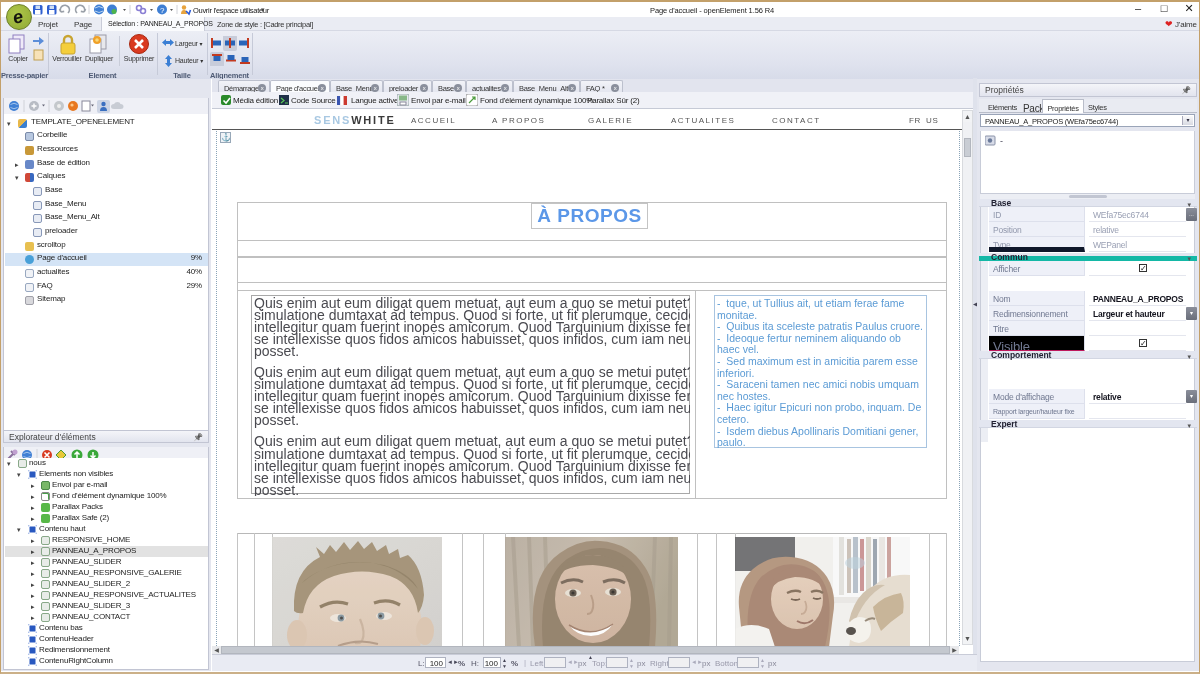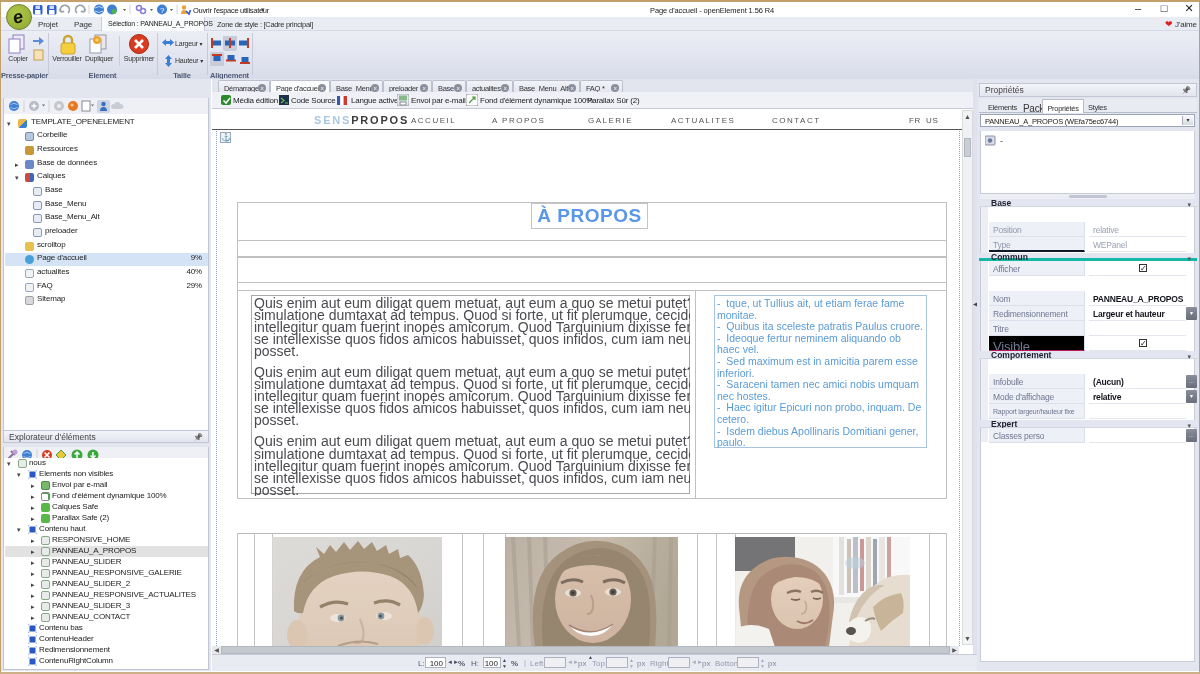--- a/index.html
+++ b/index.html
@@ -240,21 +240,21 @@
         <span class="ico" style="left:20px;top:2px;background:#b8c8e0;border:1px solid #7a8aa8"></span>
         <span class="lbl" style="left:32px">Corbeille</span>
       </div>
 <div class="trow" style="top:29.9px;height:13px">
         <span class="ico" style="left:20px;top:2px;background:#c89838"></span>
         <span class="lbl" style="left:32px">Ressources</span>
       </div>
 <div class="trow" style="top:43.5px;height:13px">
         <span class="arr" style="left:10px;top:3px">▸</span>
         <span class="ico" style="left:20px;top:2px;background:#6888c8"></span>
-        <span class="lbl" style="left:32px">Base de données</span>
+        <span class="lbl" style="left:32px">Base de édition</span>
       </div>
 <div class="trow" style="top:57.2px;height:13px">
         <span class="arr" style="left:10px;top:3px">▾</span>
         <span class="ico" style="left:20px;top:2px;background:linear-gradient(90deg,#d04838 50%,#3868c0 50%)"></span>
         <span class="lbl" style="left:32px">Calques</span>
       </div>
 <div class="trow" style="top:70.9px;height:13px">
         <span class="ico" style="left:28px;top:2px;background:#e8ecf4;border:1px solid #8898b8"></span>
         <span class="lbl" style="left:40px">Base</span>
       </div>
@@ -328,21 +328,21 @@
         <span class="lbl" style="left:47px">Envoi par e-mail</span>
       </div>
 <div class="trow" style="top:33.0px;height:11px">
         <span class="arr" style="left:26px;top:2px">▸</span>
         <span class="ico" style="left:36px;top:1px;background:#fff;border:1px solid #888;box-shadow:inset -1px 1px 0 #48a048"></span>
         <span class="lbl" style="left:47px">Fond d'élément dynamique 100%</span>
       </div>
 <div class="trow" style="top:44.0px;height:11px">
         <span class="arr" style="left:26px;top:2px">▸</span>
         <span class="ico" style="left:36px;top:1px;background:#58b848;border-radius:2px"></span>
-        <span class="lbl" style="left:47px">Calques Safe</span>
+        <span class="lbl" style="left:47px">Parallax Packs</span>
       </div>
 <div class="trow" style="top:55.0px;height:11px">
         <span class="arr" style="left:26px;top:2px">▸</span>
         <span class="ico" style="left:36px;top:1px;background:#58b848;border-radius:2px"></span>
         <span class="lbl" style="left:47px">Parallax Safe (2)</span>
       </div>
 <div class="trow" style="top:66.0px;height:11px">
         <span class="arr" style="left:12px;top:2px">▾</span>
         <span class="ico" style="left:23px;top:1px;background:#2858c0;box-shadow:inset 0 0 0 1.5px #fff,inset 0 0 0 3px #2858c0"></span>
         <span class="lbl" style="left:34px">Contenu haut</span>
@@ -442,21 +442,21 @@
   <svg class="abs" style="left:254px;top:2px" width="12" height="12">
       <rect width="12" height="12" rx="2" fill="#fff" stroke="#999"></rect>
       <path d="M3 9 l6 -6 m-3 0 h3 v3" stroke="#4a9a3a" stroke-width="1.2" fill="none"></path>
     </svg>
   <div class="ti" style="left:268px">Fond d'élément dynamique 100%</div>
   <div class="ti" style="left:375px">Parallax Sûr (2)</div>
 </div>
 
 <div id="canvas">
   <div id="sitehead">
-    <div class="nav" style="left:102px;top:5px;font-size:11px;font-weight:bold;letter-spacing:1.8px"><span style="color:#a8c8e2">SENS</span><span style="color:#3a3a3a">PROPOS</span></div>
+    <div class="nav" style="left:102px;top:5px;font-size:11px;font-weight:bold;letter-spacing:1.8px"><span style="color:#a8c8e2">SENS</span><span style="color:#3a3a3a">WHITE</span></div>
     <div class="nav" style="left:199px">ACCUEIL</div>
     <div class="nav" style="left:280px">A PROPOS</div>
     <div class="nav" style="left:376px">GALERIE</div>
     <div class="nav" style="left:459px">ACTUALITES</div>
     <div class="nav" style="left:560px">CONTACT</div>
     <div class="nav" style="left:697px;letter-spacing:0.5px">FR&nbsp;&nbsp;US</div>
   </div>
   <div class="abs" style="left:8px;top:23px;width:11px;height:11px;border:1px solid #98a8b8;background:#eef2f6;font-size:8px;color:#456;text-align:center;line-height:10px">⚓</div>
   <div class="pagedot" style="left:4px;top:22px;height:515px"></div>
   <div class="pagedot" style="left:747px;top:22px;height:515px"></div>
@@ -618,29 +618,34 @@
 <svg class="abs" style="left:8px;top:56px" width="24" height="12">
       <rect x="0" y="1" width="10" height="9" rx="1" fill="#d8dce8" stroke="#8a92a8"></rect>
       <circle cx="5" cy="5.5" r="2.2" fill="#6a7a9a"></circle>
       <text x="15" y="9" font-size="9" fill="#445">-</text>
     </svg>
 <div class="abs" style="left:3px;top:115px;width:215px;height:5px;background:#eceef4"></div>
 <div class="abs" style="left:92px;top:116px;width:38px;height:3px;background:#c2c6d2;border-radius:2px"></div>
 <div class="abs" style="left:3px;top:120px;width:215px;height:463px;background:#fff;border:1px solid #c8ccd8"></div>
 <div class="abs" style="left:4px;top:120px;width:7px;height:243px;background:#eceef4"></div>
 <div class="ghead" style="top:120.3px;height:8px;padding:0 0 0 12px;font-size:8.5px;line-height:9px;background:#e3e6f0;border-bottom:1px solid #d2d6e2;color:#223">Base<span class="caret" style="top:1px">▾</span></div>
+<div class="grow" style="top:128.3px;height:15px">
+      <div class="gl" style="height:15px;left:10px;width:96px;background:#eef0f8;border-bottom:1px solid #dde0ec;border-right:1px solid #dde0ec;color:#9298ac;padding-top:3px;font-size:8.5px">ID</div>
+      <div class="gv" style="height:15px;left:110px;width:97px;border-bottom:1px solid #e4e6ee;color:#9aa0b4;font-weight:normal;padding-top:3px;font-size:8.5px">WEfa75ec6744</div>
+      <div class="abs" style="left:207px;top:1px;width:11px;height:13px;background:linear-gradient(#8a8e9a,#6a6e7a);color:#fff;font-size:6px;text-align:center;line-height:13px;border-radius:1px">...</div>
+    </div>
 <div class="grow" style="top:143.3px;height:15px">
       <div class="gl" style="height:15px;left:10px;width:96px;background:#eef0f8;border-bottom:1px solid #dde0ec;border-right:1px solid #dde0ec;color:#9298ac;padding-top:3px;font-size:8.5px">Position</div>
       <div class="gv" style="height:15px;left:110px;width:97px;border-bottom:1px solid #e4e6ee;color:#9aa0b4;font-weight:normal;padding-top:3px;font-size:8.5px">relative</div>
     </div>
 <div class="grow" style="top:158.3px;height:15px">
-      <div class="gl" style="height:15px;left:10px;width:96px;background:#eef0f8;border-bottom:2px solid #0f172a;border-right:1px solid #dde0ec;color:#9298ac;padding-top:3px;font-size:8.5px">Type</div>
+      <div class="gl" style="height:15px;left:10px;width:96px;background:#eef0f8;border-bottom:5px solid #0f172a;border-right:1px solid #dde0ec;color:#9298ac;padding-top:3px;font-size:8.5px">Type</div>
       <div class="gv" style="height:15px;left:110px;width:97px;border-bottom:1px solid #e4e6ee;color:#9aa0b4;font-weight:normal;padding-top:3px;font-size:8.5px">WEPanel</div>
     </div>
-<div class="ghead" style="top:174.3px;height:8px;padding:0 0 0 12px;font-size:8.5px;line-height:9px;background:#e3e6f0;border-bottom:3px solid #14b8a6;color:#223">Commun<span class="caret" style="top:1px">▾</span></div>
+<div class="ghead" style="top:174.3px;height:8px;padding:0 0 0 12px;font-size:8.5px;line-height:9px;background:#e3e6f0;border-bottom:5px solid #14b8a6;color:#223">Commun<span class="caret" style="top:1px">▾</span></div>
 <div class="grow" style="top:182.3px;height:15px">
       <div class="gl" style="height:15px;left:10px;width:96px;background:#eef0f8;border-bottom:1px solid #dde0ec;border-right:1px solid #dde0ec;color:#707890;padding-top:3px;font-size:8.5px">Afficher</div>
       <div class="gv" style="height:15px;left:110px;width:97px;border-bottom:1px solid #e4e6ee;color:#14141e;font-weight:normal;padding-top:3px;font-size:8.5px"></div>
       <div class="abs" style="left:160px;top:3px;width:8px;height:8px;border:1px solid #333;background:#fff;font-size:8px;line-height:7px;color:#111">✓</div>
     </div>
 <div class="grow" style="top:212.3px;height:15px">
       <div class="gl" style="height:15px;left:10px;width:96px;background:#eef0f8;border-bottom:1px solid #dde0ec;border-right:1px solid #dde0ec;color:#707890;padding-top:3px;font-size:8.5px">Nom</div>
       <div class="gv" style="height:15px;left:110px;width:97px;border-bottom:1px solid #e4e6ee;color:#14141e;font-weight:bold;padding-top:3px;font-size:8.5px">PANNEAU_A_PROPOS</div>
     </div>
 <div class="grow" style="top:227.3px;height:15px">
@@ -651,40 +656,30 @@
 <div class="grow" style="top:242.3px;height:15px">
       <div class="gl" style="height:15px;left:10px;width:96px;background:#eef0f8;border-bottom:1px solid #dde0ec;border-right:1px solid #dde0ec;color:#707890;padding-top:3px;font-size:8.5px">Titre</div>
       <div class="gv" style="height:15px;left:110px;width:97px;border-bottom:1px solid #e4e6ee;color:#14141e;font-weight:normal;padding-top:3px;font-size:8.5px"></div>
     </div>
 <div class="grow" style="top:257.3px;height:15px">
       <div class="gl" style="height:15px;left:10px;width:96px;background:#000000;border-bottom:1px solid #be185d;border-right:1px solid #dde0ec;color:#707890;padding-top:3px;font-size:13px">Visible</div>
       <div class="gv" style="height:15px;left:110px;width:97px;border-bottom:1px solid #e4e6ee;color:#14141e;font-weight:normal;padding-top:3px;font-size:8.5px"></div>
       <div class="abs" style="left:160px;top:3px;width:8px;height:8px;border:1px solid #333;background:#fff;font-size:8px;line-height:7px;color:#111">✓</div>
     </div>
 <div class="ghead" style="top:272.3px;height:8px;padding:0 0 0 12px;font-size:8.5px;line-height:9px;background:#e3e6f0;border-bottom:1px solid #d2d6e2;color:#223">Comportement<span class="caret" style="top:1px">▾</span></div>
-<div class="grow" style="top:295.3px;height:15px">
-      <div class="gl" style="height:15px;left:10px;width:96px;background:#eef0f8;border-bottom:1px solid #dde0ec;border-right:1px solid #dde0ec;color:#707890;padding-top:3px;font-size:8.5px">Infobulle</div>
-      <div class="gv" style="height:15px;left:110px;width:97px;border-bottom:1px solid #e4e6ee;color:#14141e;font-weight:bold;padding-top:3px;font-size:8.5px">(Aucun)</div>
-      <div class="abs" style="left:207px;top:1px;width:11px;height:13px;background:linear-gradient(#8a8e9a,#6a6e7a);color:#fff;font-size:6px;text-align:center;line-height:13px;border-radius:1px">...</div>
-    </div>
 <div class="grow" style="top:310.3px;height:15px">
       <div class="gl" style="height:15px;left:10px;width:96px;background:#eef0f8;border-bottom:1px solid #dde0ec;border-right:1px solid #dde0ec;color:#707890;padding-top:3px;font-size:8.5px">Mode d'affichage</div>
       <div class="gv" style="height:15px;left:110px;width:97px;border-bottom:1px solid #e4e6ee;color:#14141e;font-weight:bold;padding-top:3px;font-size:8.5px">relative</div>
       <div class="abs" style="left:207px;top:1px;width:11px;height:13px;background:linear-gradient(#8a8e9a,#6a6e7a);color:#fff;font-size:6px;text-align:center;line-height:13px;border-radius:1px">▾</div>
     </div>
 <div class="grow" style="top:325.3px;height:15px">
       <div class="gl" style="height:15px;left:10px;width:96px;background:#eef0f8;border-bottom:1px solid #dde0ec;border-right:1px solid #dde0ec;color:#707890;padding-top:4px;font-size:7px;letter-spacing:-0.2px">Rapport largeur/hauteur fixe</div>
       <div class="gv" style="height:15px;left:110px;width:97px;border-bottom:1px solid #e4e6ee;color:#14141e;font-weight:normal;padding-top:3px;font-size:8.5px"></div>
     </div>
 <div class="ghead" style="top:341.3px;height:8px;padding:0 0 0 12px;font-size:8.5px;line-height:9px;background:#e3e6f0;border-bottom:1px solid #d2d6e2;color:#223">Expert<span class="caret" style="top:1px">▾</span></div>
-<div class="grow" style="top:349.3px;height:15px">
-      <div class="gl" style="height:15px;left:10px;width:96px;background:#eef0f8;border-bottom:1px solid #dde0ec;border-right:1px solid #dde0ec;color:#707890;padding-top:3px;font-size:8.5px">Classes perso</div>
-      <div class="gv" style="height:15px;left:110px;width:97px;border-bottom:1px solid #e4e6ee;color:#14141e;font-weight:normal;padding-top:3px;font-size:8.5px"></div>
-      <div class="abs" style="left:207px;top:1px;width:11px;height:13px;background:linear-gradient(#8a8e9a,#6a6e7a);color:#fff;font-size:6px;text-align:center;line-height:13px;border-radius:1px">...</div>
-    </div>
 </div>
 <div id="bottombar">
 <div class="abs" style="left:376px;top:-1px;font-size:5px;color:#445">▲</div>
 <div class="abs" style="left:206px;top:4px">L:</div>
 <div class="binput" style="left:213px;width:21px">100</div>
 <div class="abs" style="left:235px;top:4px;font-size:6px;color:#445">◄►</div>
 <div class="abs" style="left:246px;top:4px;font-weight:bold">%</div>
 <div class="abs" style="left:259px;top:4px">H:</div>
 <div class="binput" style="left:271px;width:18px">100</div>
 <div class="abs" style="left:290px;top:2px;font-size:5px;color:#445">▲<br>▼</div>

